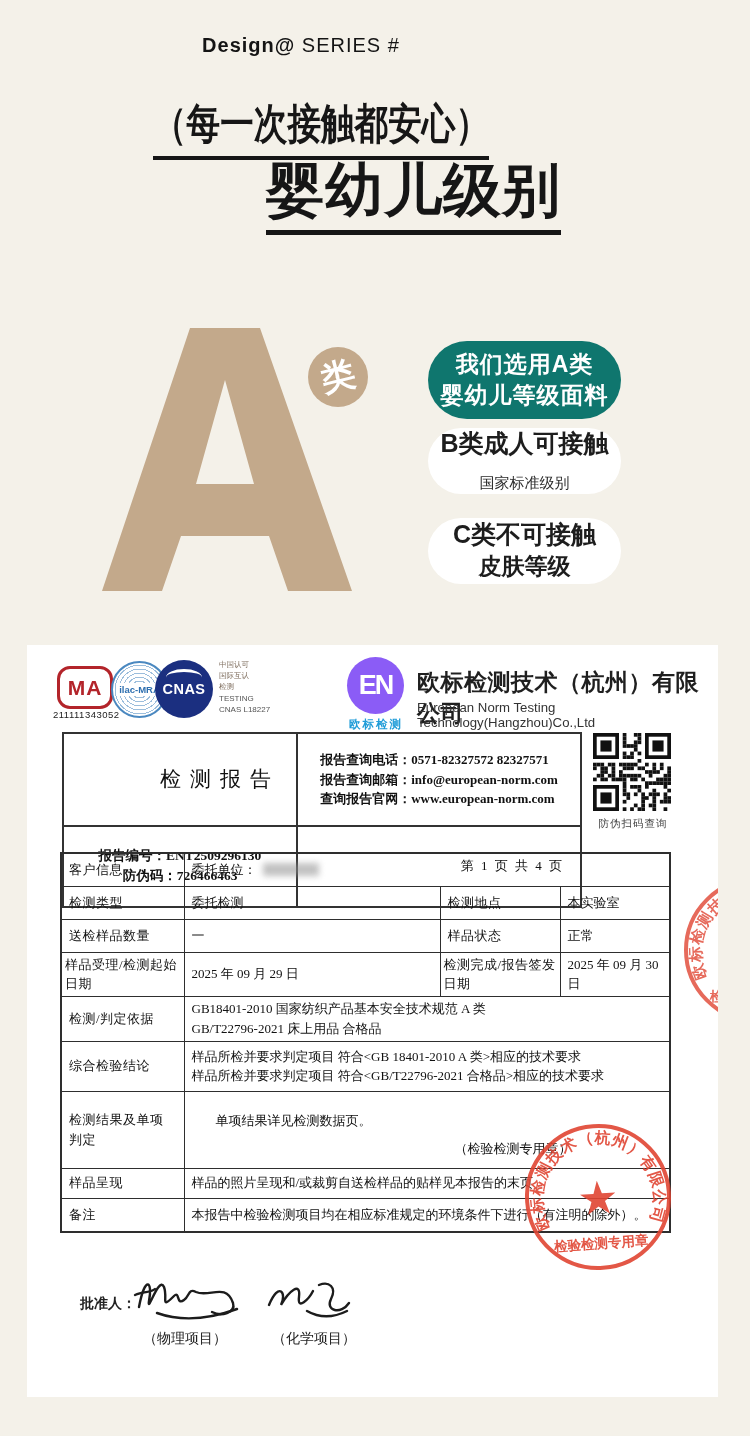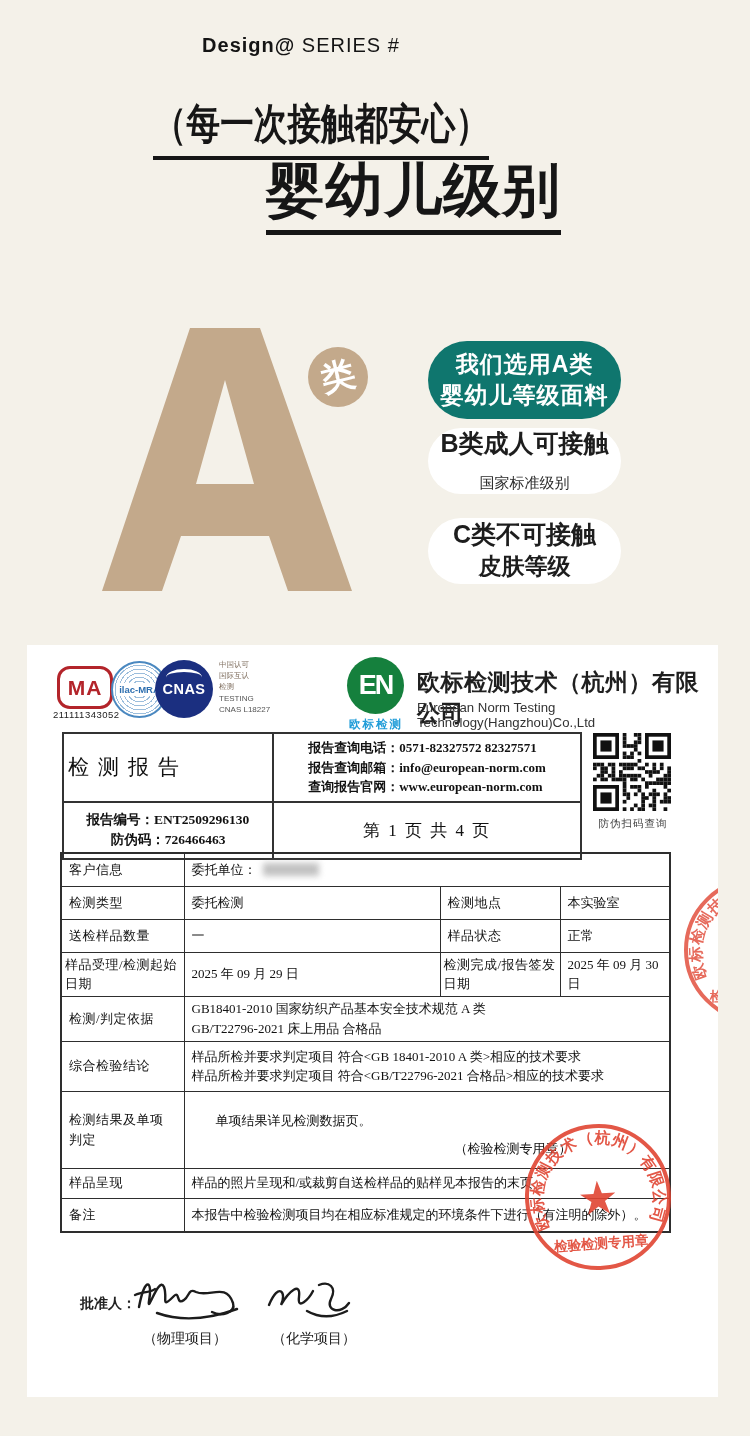--- a/index.html
+++ b/index.html
@@ -49,35 +49,35 @@
     background:repeating-radial-gradient(circle at 50% 50%, rgba(74,136,192,.55) 0 1px, transparent 1px 4px);
     display:flex;align-items:center;justify-content:center;}
   .ilac-band{background:#fff;padding:1px 2px;font-size:9.5px;font-weight:800;color:#2d6fb0;white-space:nowrap;}
   .cnas{left:128px;top:15px;width:58px;height:58px;border-radius:50%;background:#1b2f80;
     display:flex;align-items:center;justify-content:center;position:absolute;}
   .cnas::before{content:"";position:absolute;top:9px;left:11px;width:36px;height:14px;
     border-top:3px solid #fff;border-radius:50%;}
   .cnas span{color:#fff;font-size:14.5px;font-weight:800;letter-spacing:.5px;}
   .cnas-side{left:192px;top:15px;width:60px;font-size:7.5px;line-height:1.45;color:#7d6c5c;}
   .cnas-side .dk{color:#555;font-size:8px;}
-  .en-logo{left:320px;top:12px;width:57px;height:57px;border-radius:50%;background:#15803d;
+  .en-logo{left:320px;top:12px;width:57px;height:57px;border-radius:50%;background:#8b5cf6;
     display:flex;align-items:center;justify-content:center;}
   .en-logo span{color:#fff;font-size:27px;font-weight:800;letter-spacing:-2px;}
   .en-caption{left:316px;top:72px;width:66px;text-align:center;color:#1f9cd8;font-size:11.5px;font-weight:800;letter-spacing:2px;}
   .company-cn{left:390px;top:22px;font-size:23px;font-weight:600;color:#1f1f1f;letter-spacing:.5px;}
   .company-en{left:390px;top:55px;font-size:13.2px;color:#333;}
 
   
   .htable{left:35px;top:87px;width:520px;border:2px solid #333;border-collapse:collapse;table-layout:fixed;}
-  .htable td{border:2px solid #333;padding:4px;vertical-align:middle;}
-  .h-title{width:200px;height:56px;text-align:left;font-size:21px;letter-spacing:9px;color:#111;}
+  .htable td{border:2px solid #333;padding:16px;vertical-align:middle;}
+  .h-title{width:200px;height:56px;text-align:right;font-size:21px;letter-spacing:9px;color:#111;}
   .h-contact{height:56px;text-align:center;}
   .h-contact div{font-size:13px;font-weight:600;line-height:1.5;color:#111;text-align:left;display:table;margin:0 auto;}
   .h-repno{height:47px;text-align:center;font-size:13.5px;font-weight:700;line-height:1.5;color:#111;}
-  .h-page{height:47px;text-align:center;font-size:17px;letter-spacing:2px;color:#111;}
+  .h-page{height:47px;text-align:right;font-size:13px;letter-spacing:2px;color:#111;}
 
   
   .qr{left:566px;top:88px;}
   .qr-caption{left:556px;top:172px;width:100px;text-align:center;font-size:10.5px;color:#444;letter-spacing:1px;}
 
   
   .itable{left:33px;top:207px;width:609px;border-collapse:collapse;table-layout:fixed;border:2px solid #2e2e2e;}
   .itable td{border:1.6px solid #2e2e2e;font-size:13px;color:#111;padding:2px 7px;vertical-align:middle;line-height:1.5;}
   .itable .lbl{letter-spacing:.5px;}
   .blur-chip{display:inline-block;width:56px;height:13px;background:#8f8f8f;filter:blur(3px);opacity:.55;vertical-align:-2px;margin-left:6px;}

